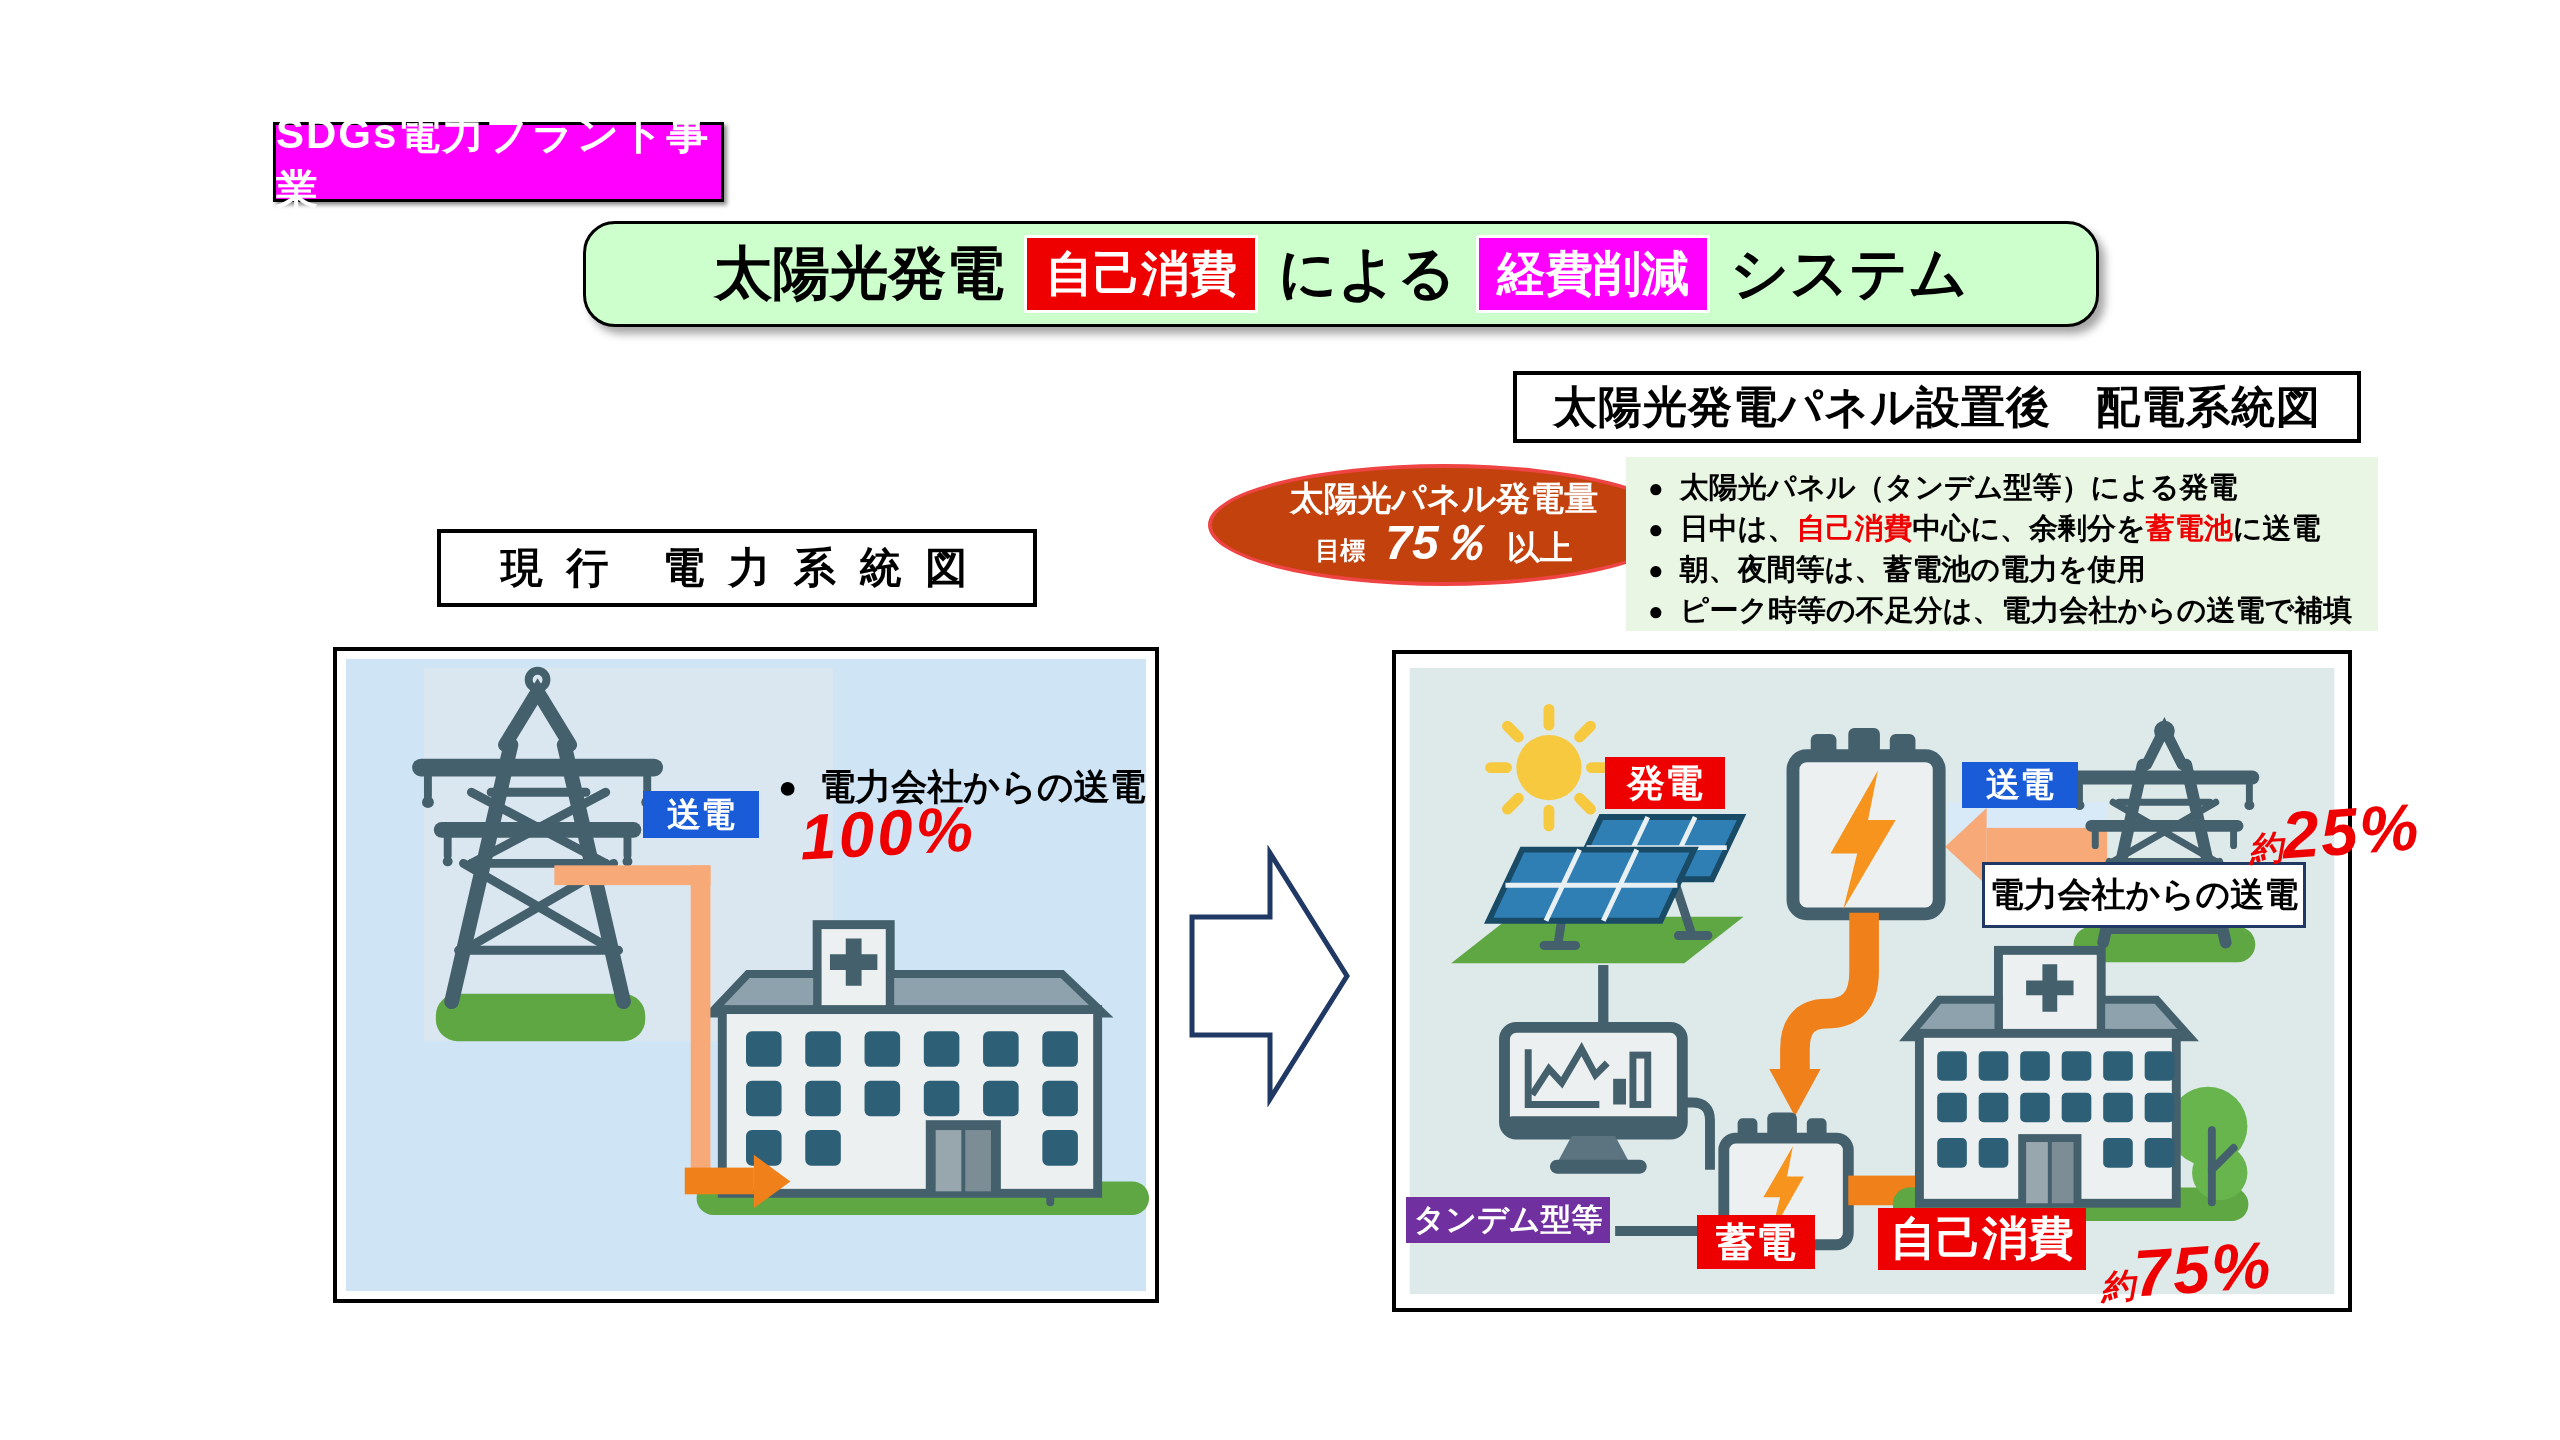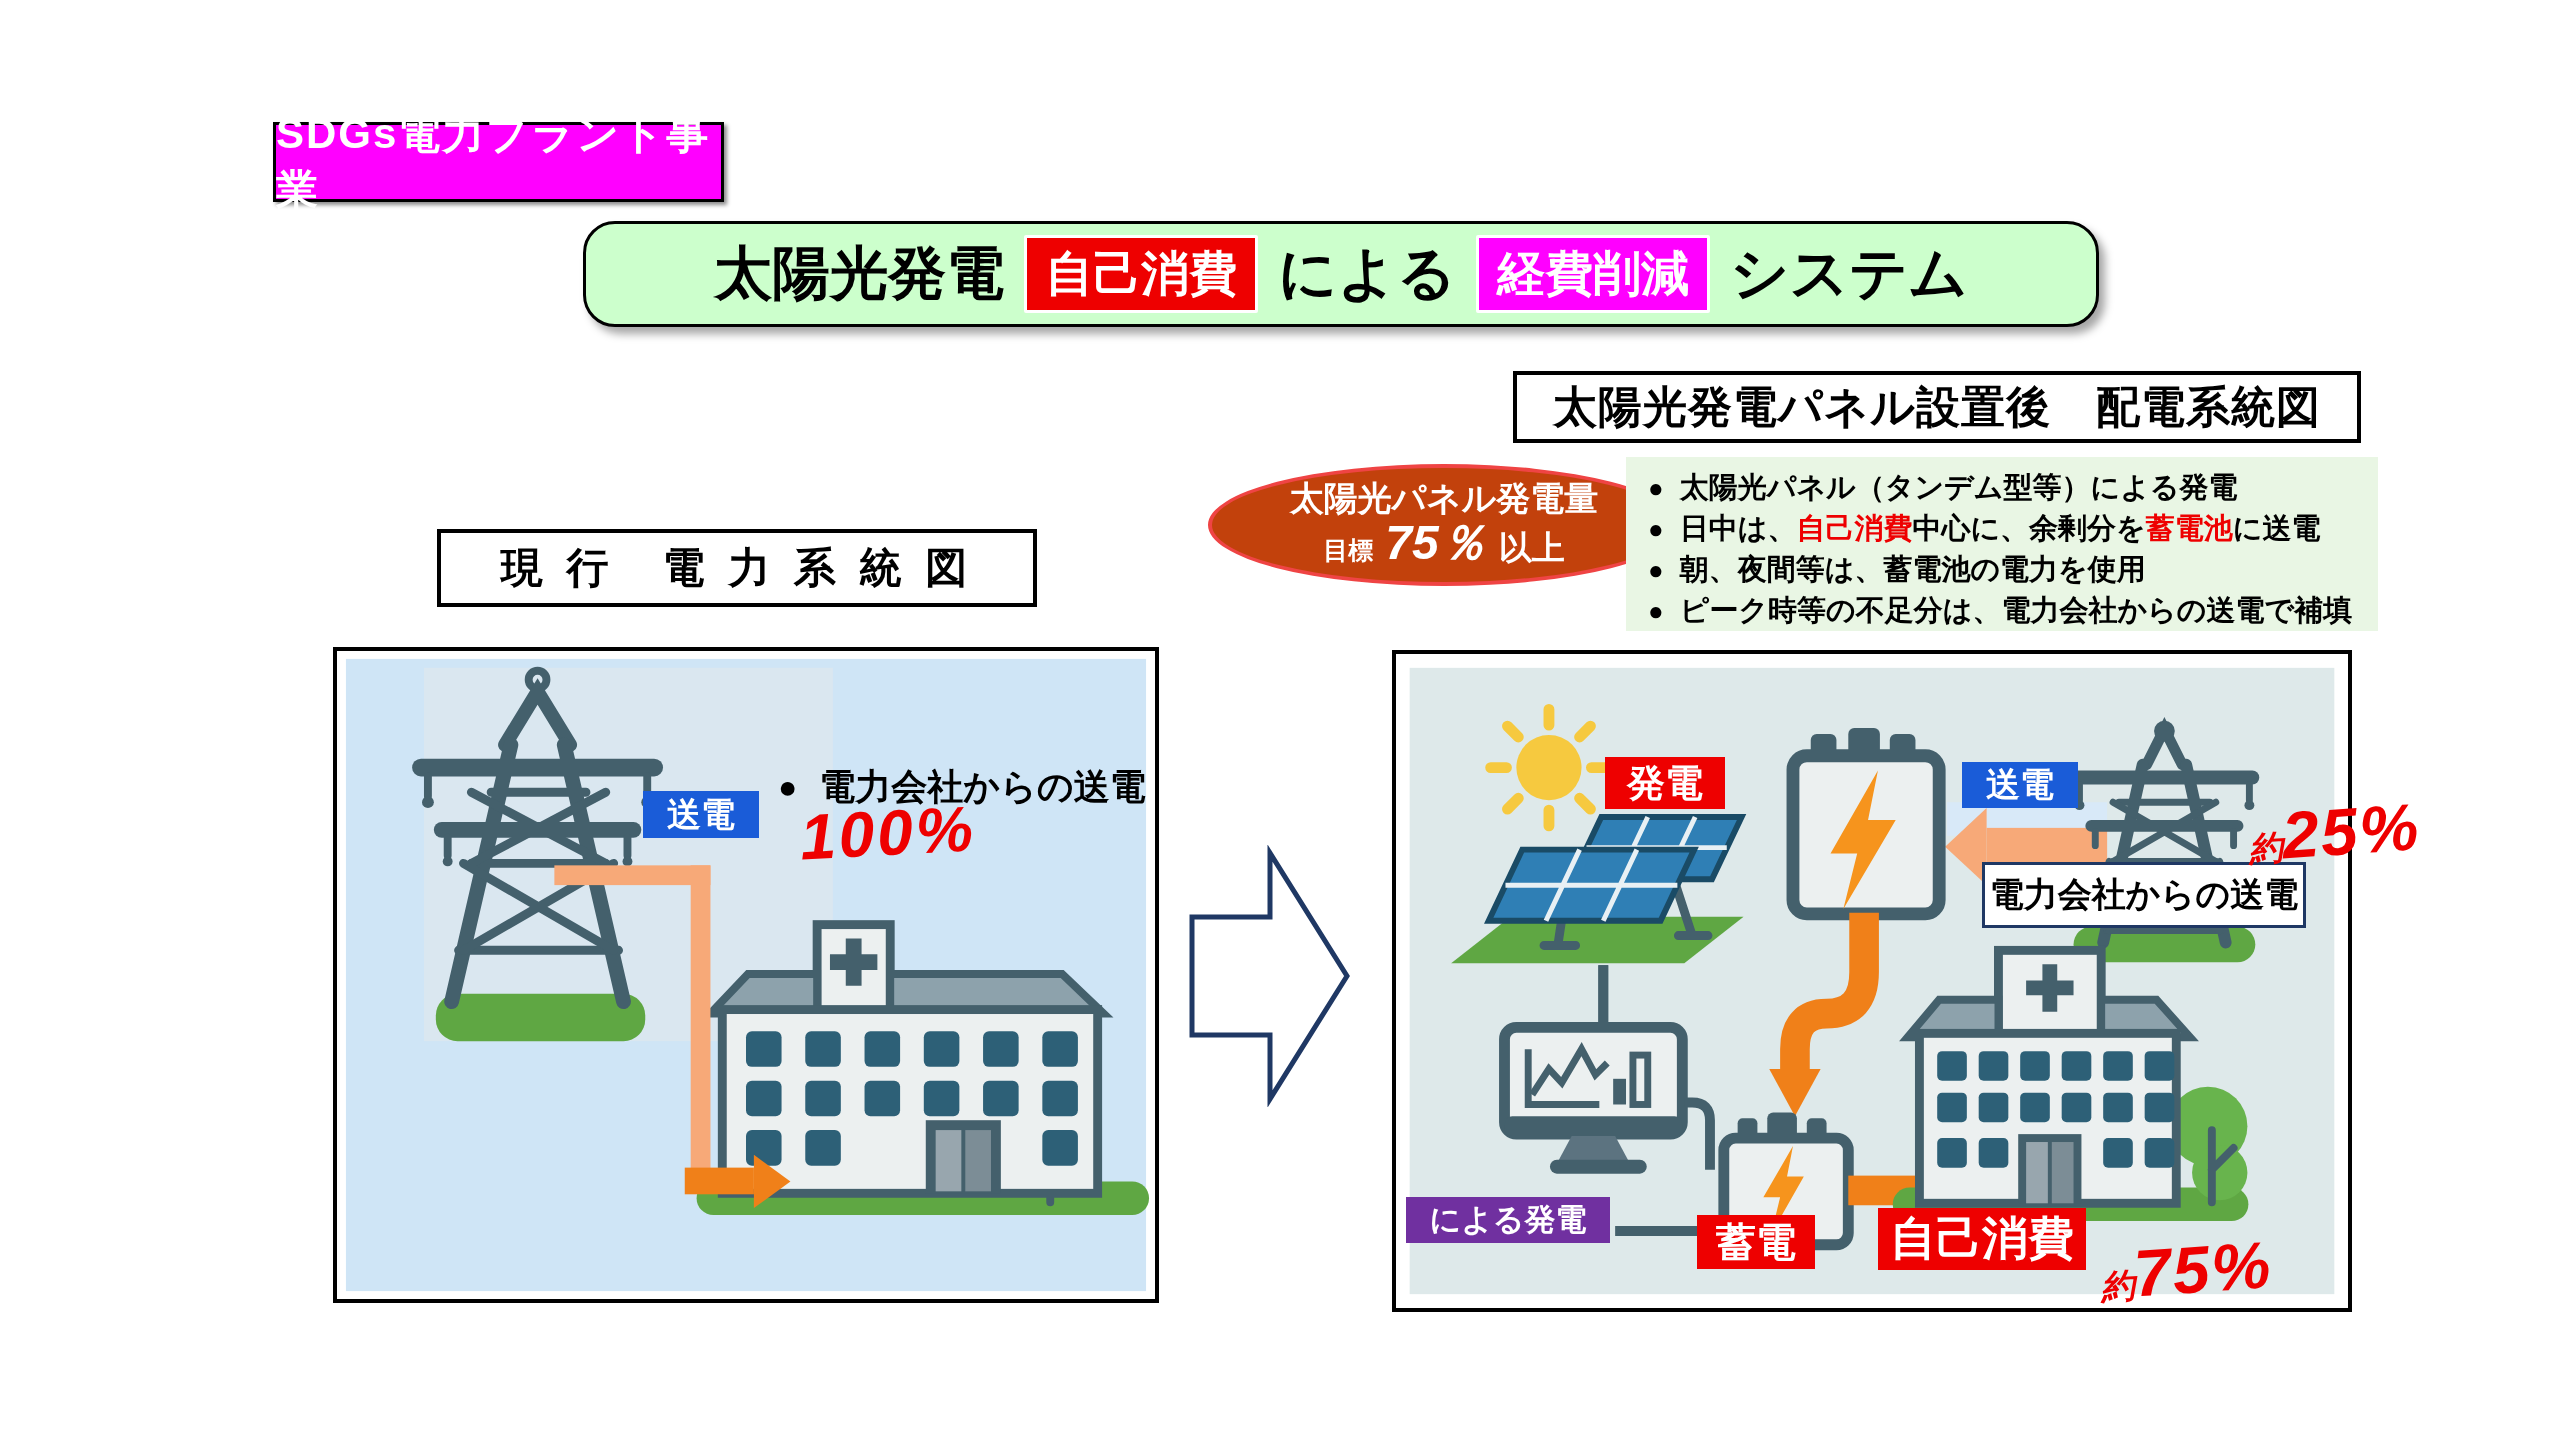--- a/index.html
+++ b/index.html
@@ -20,21 +20,21 @@
   #chip-cost{background:#FF00FF;}
 
   
   #after-header{left:1513px;top:371px;width:840px;height:64px;background:#fff;border:4px solid #000;
     color:#000;font-size:44px;letter-spacing:1px;}
 
   
   #goal-ellipse{left:1208px;top:464px;width:464px;height:114px;background:#c2410c;border:4px solid #ef4444;
     border-radius:50%;color:#fff;flex-direction:column;line-height:1.1;}
   #goal-line1{font-size:34px;}
-  #goal-line2{display:flex;align-items:baseline;gap:12px;}
+  #goal-line2{display:flex;align-items:baseline;gap:20px;}
   #goal-label{font-size:25px;}
   #goal-value{font-size:48px;font-style:italic;}
   #goal-suffix{font-size:33px;}
 
   
   #notes{left:1626px;top:457px;width:752px;height:174px;background:#E9F6E4;padding:10px 0 0 22px;box-sizing:border-box;}
   #notes ul{list-style:none;margin:0;padding:0;}
   #notes li{display:flex;align-items:baseline;font-size:29px;color:#000;line-height:40px;white-space:nowrap;}
   .nb{font-size:26px;margin-right:16px;}
   .seg-red{color:#EE0000;}
@@ -335,21 +335,21 @@
     <span>送電</span>
   </div>
   <div class="abs flexc" id="aft-gridbox">
     <span>電力会社からの送電</span>
   </div>
   <div class="abs pct" id="pct25">
     <span class="pct-prefix">約</span>
     <span class="pct-num">25%</span>
   </div>
   <div class="abs flexc tag tag-purple" id="aft-ctrl">
-    <span>による発電</span>
+    <span>タンデム型等</span>
   </div>
   <div class="abs flexc tag tag-red" id="aft-storage">
     <span>蓄電</span>
   </div>
   <div class="abs flexc tag tag-red" id="aft-self">
     <span>自己消費</span>
   </div>
   <div class="abs pct" id="pct75">
     <span class="pct-prefix">約</span>
     <span class="pct-num">75%</span>

